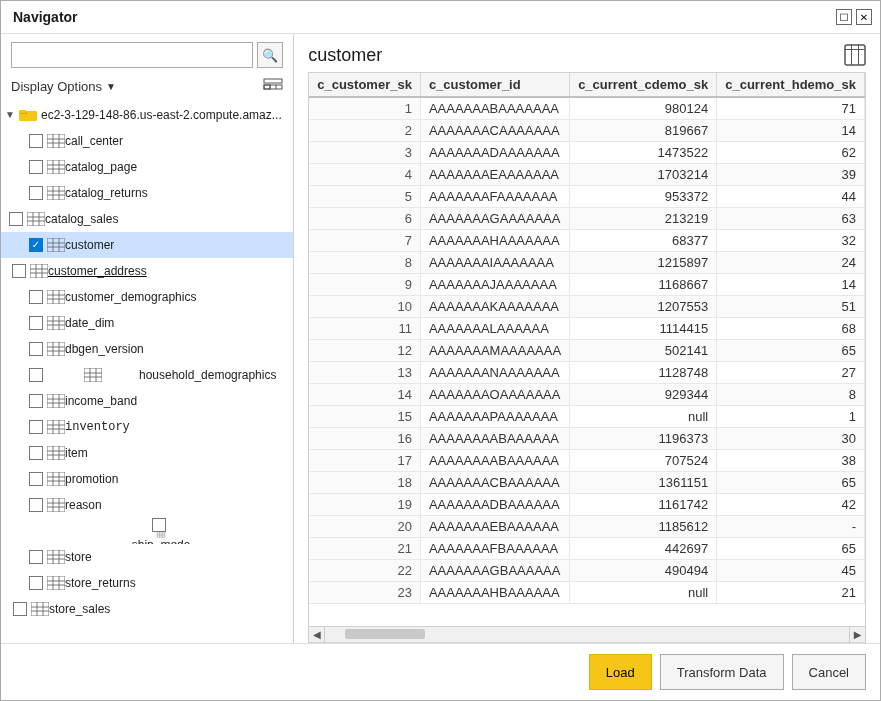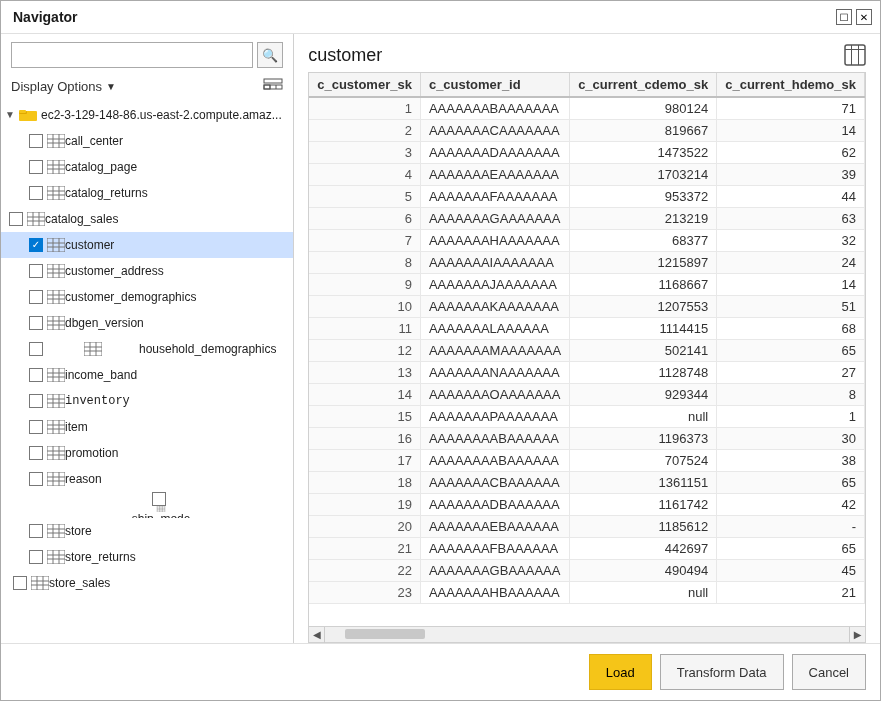--- a/index.html
+++ b/index.html
@@ -427,41 +427,52 @@
               <div class="checkbox checked"></div>
               <svg class="tbl-svg" viewBox="0 0 18 14">
                 <rect x="0" y="0" width="18" height="14" rx="1" fill="none" stroke="#777" stroke-width="1"></rect>
                 <line x1="0" y1="5" x2="18" y2="5" stroke="#777" stroke-width="1"></line>
                 <line x1="0" y1="9" x2="18" y2="9" stroke="#777" stroke-width="1"></line>
                 <line x1="6" y1="0" x2="6" y2="14" stroke="#777" stroke-width="1"></line>
                 <line x1="12" y1="0" x2="12" y2="14" stroke="#777" stroke-width="1"></line>
               </svg>
               <span class="label">customer</span>
             </div>
-            <div class="tree-item" style="padding-left: 28px;">
+            <div class="tree-item" style="padding-left: 11px; text-decoration: underline;">
               <div class="checkbox"></div>
               <svg class="tbl-svg" viewBox="0 0 18 14">
                 <rect x="0" y="0" width="18" height="14" rx="1" fill="none" stroke="#777" stroke-width="1"></rect>
                 <line x1="0" y1="5" x2="18" y2="5" stroke="#777" stroke-width="1"></line>
                 <line x1="0" y1="9" x2="18" y2="9" stroke="#777" stroke-width="1"></line>
                 <line x1="6" y1="0" x2="6" y2="14" stroke="#777" stroke-width="1"></line>
                 <line x1="12" y1="0" x2="12" y2="14" stroke="#777" stroke-width="1"></line>
               </svg>
               <span class="label">customer_address</span>
             </div>
             <div class="tree-item" style="padding-left: 28px;">
               <div class="checkbox"></div>
               <svg class="tbl-svg" viewBox="0 0 18 14">
                 <rect x="0" y="0" width="18" height="14" rx="1" fill="none" stroke="#777" stroke-width="1"></rect>
                 <line x1="0" y1="5" x2="18" y2="5" stroke="#777" stroke-width="1"></line>
                 <line x1="0" y1="9" x2="18" y2="9" stroke="#777" stroke-width="1"></line>
                 <line x1="6" y1="0" x2="6" y2="14" stroke="#777" stroke-width="1"></line>
                 <line x1="12" y1="0" x2="12" y2="14" stroke="#777" stroke-width="1"></line>
               </svg>
               <span class="label">customer_demographics</span>
+            </div>
+            <div class="tree-item" style="padding-left: 28px;">
+              <div class="checkbox"></div>
+              <svg class="tbl-svg" viewBox="0 0 18 14">
+                <rect x="0" y="0" width="18" height="14" rx="1" fill="none" stroke="#777" stroke-width="1"></rect>
+                <line x1="0" y1="5" x2="18" y2="5" stroke="#777" stroke-width="1"></line>
+                <line x1="0" y1="9" x2="18" y2="9" stroke="#777" stroke-width="1"></line>
+                <line x1="6" y1="0" x2="6" y2="14" stroke="#777" stroke-width="1"></line>
+                <line x1="12" y1="0" x2="12" y2="14" stroke="#777" stroke-width="1"></line>
+              </svg>
+              <span class="label">date_dim</span>
             </div>
             <div class="tree-item" style="padding-left: 28px;">
               <div class="checkbox"></div>
               <svg class="tbl-svg" viewBox="0 0 18 14">
                 <rect x="0" y="0" width="18" height="14" rx="1" fill="none" stroke="#777" stroke-width="1"></rect>
                 <line x1="0" y1="5" x2="18" y2="5" stroke="#777" stroke-width="1"></line>
                 <line x1="0" y1="9" x2="18" y2="9" stroke="#777" stroke-width="1"></line>
                 <line x1="6" y1="0" x2="6" y2="14" stroke="#777" stroke-width="1"></line>
                 <line x1="12" y1="0" x2="12" y2="14" stroke="#777" stroke-width="1"></line>
               </svg>

